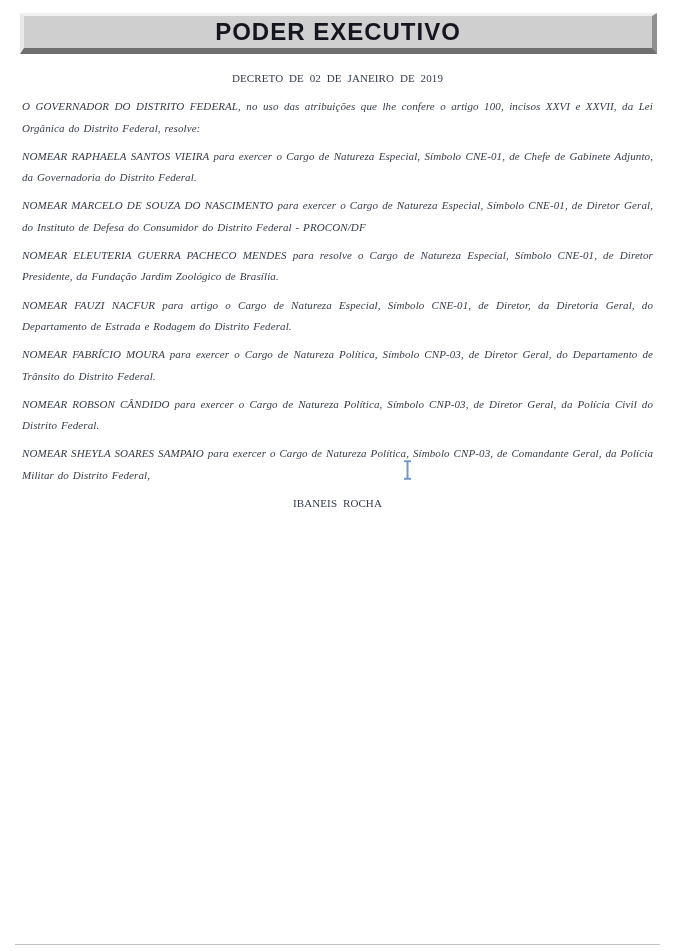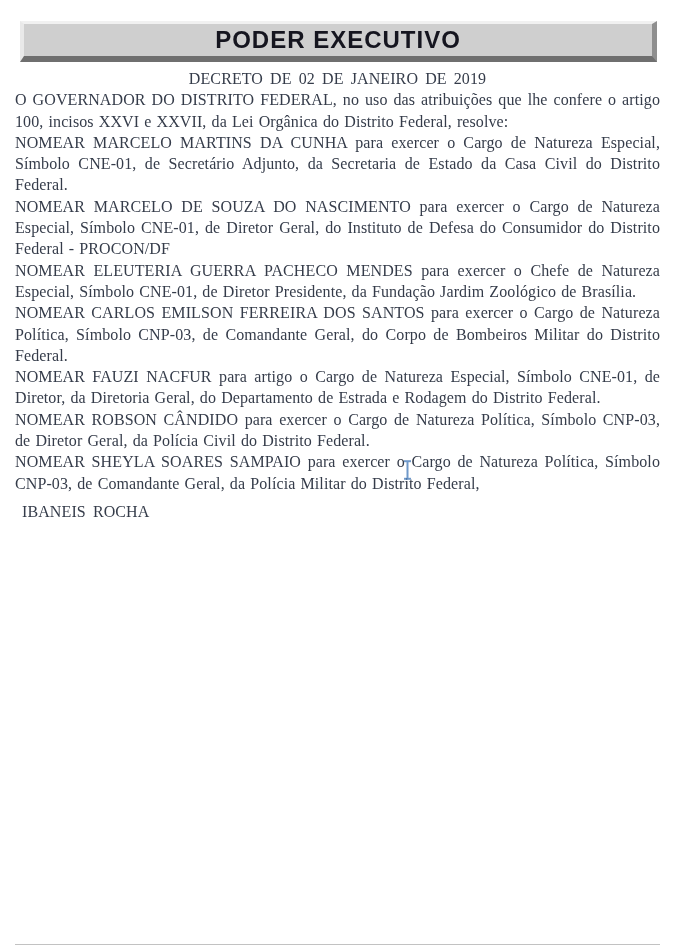--- a/index.html
+++ b/index.html
@@ -13,21 +13,21 @@
     height: 951px;
     background: #ffffff;
     overflow: hidden;
     font-family: "Liberation Serif", serif;
   }
 
   
   .header-bar {
     position: absolute;
     left: 20px;
-    top: 21px;
+    top: 13px;
     width: 637px;
     height: 41px;
     box-sizing: border-box;
     background: #cfcfcf;
     border-top: 3px solid #f1f1f1;
     border-left: 4px solid #e9e9e9;
     border-right: 5px solid #8f8f8f;
     border-bottom: 6px solid #6f6f6f;
     display: flex;
     align-items: center;
@@ -42,37 +42,39 @@
     white-space: nowrap;
   }
 
   
   .doc {
     position: absolute;
     left: 15px;
     top: 68px;
     width: 645px;
     color: #353c4a;
-    font-size: 16px;
+    font-size: 11px;
     line-height: 21.3px;
     letter-spacing: 0.1px;
   }
   .doc-heading {
     margin: 0;
     text-align: center;
     word-spacing: 3px;
   }
   .body-para {
-    margin: 0;
+    margin: 7px;
     text-align: justify;
     text-justify: inter-word;
     word-spacing: 1px;
+    font-style: italic;
   }
   .doc-signature {
     margin: 7px;
+    text-align: center;
     word-spacing: 3px;
   }
 
   
   .divider {
     position: absolute;
     left: 15px;
     top: 944px;
     width: 645px;
     height: 1px;
@@ -95,25 +97,25 @@
 <div class="page">
 
   <div class="header-bar">
     <span class="header-title">PODER EXECUTIVO</span>
   </div>
 
   <div class="doc">
     <p class="doc-heading">DECRETO DE 02 DE JANEIRO DE 2019</p>
     <div>
         <p class="body-para">O GOVERNADOR DO DISTRITO FEDERAL, no uso das atribuições que lhe confere o artigo 100, incisos XXVI e XXVII, da Lei Orgânica do Distrito Federal, resolve:</p>
-        <p class="body-para">NOMEAR MARCELO MARTINS DA CUNHA para exercer o Cargo de Natureza Especial, Símbolo CNE-01, de Secretário Adjunto, da Secretaria de Estado da Casa Civil do Distrito Federal.</p>
+        <p class="body-para">NOMEAR RAPHAELA SANTOS VIEIRA para exercer o Cargo de Natureza Especial, Símbolo CNE-01, de Chefe de Gabinete Adjunto, da Governadoria do Distrito Federal.</p>
         <p class="body-para">NOMEAR MARCELO DE SOUZA DO NASCIMENTO para exercer o Cargo de Natureza Especial, Símbolo CNE-01, de Diretor Geral, do Instituto de Defesa do Consumidor do Distrito Federal - PROCON/DF</p>
-        <p class="body-para">NOMEAR ELEUTERIA GUERRA PACHECO MENDES para exercer o Chefe de Natureza Especial, Símbolo CNE-01, de Diretor Presidente, da Fundação Jardim Zoológico de Brasília.</p>
-        <p class="body-para">NOMEAR CARLOS EMILSON FERREIRA DOS SANTOS para exercer o Cargo de Natureza Política, Símbolo CNP-03, de Comandante Geral, do Corpo de Bombeiros Militar do Distrito Federal.</p>
+        <p class="body-para">NOMEAR ELEUTERIA GUERRA PACHECO MENDES para resolve o Cargo de Natureza Especial, Símbolo CNE-01, de Diretor Presidente, da Fundação Jardim Zoológico de Brasília.</p>
         <p class="body-para">NOMEAR FAUZI NACFUR para artigo o Cargo de Natureza Especial, Símbolo CNE-01, de Diretor, da Diretoria Geral, do Departamento de Estrada e Rodagem do Distrito Federal.</p>
+        <p class="body-para">NOMEAR FABRÍCIO MOURA para exercer o Cargo de Natureza Política, Símbolo CNP-03, de Diretor Geral, do Departamento de Trânsito do Distrito Federal.</p>
         <p class="body-para">NOMEAR ROBSON CÂNDIDO para exercer o Cargo de Natureza Política, Símbolo CNP-03, de Diretor Geral, da Polícia Civil do Distrito Federal.</p>
         <p class="body-para">NOMEAR SHEYLA SOARES SAMPAIO para exercer o Cargo de Natureza Política, Símbolo CNP-03, de Comandante Geral, da Polícia Militar do Distrito Federal,</p>
       </div>
     <p class="doc-signature">IBANEIS ROCHA</p>
   </div>
 
   <div class="divider"></div>
 
   <svg class="ibeam" viewBox="0 0 11 20">
     <g stroke="#4d80bd" stroke-width="2" fill="none" opacity="0.8">

